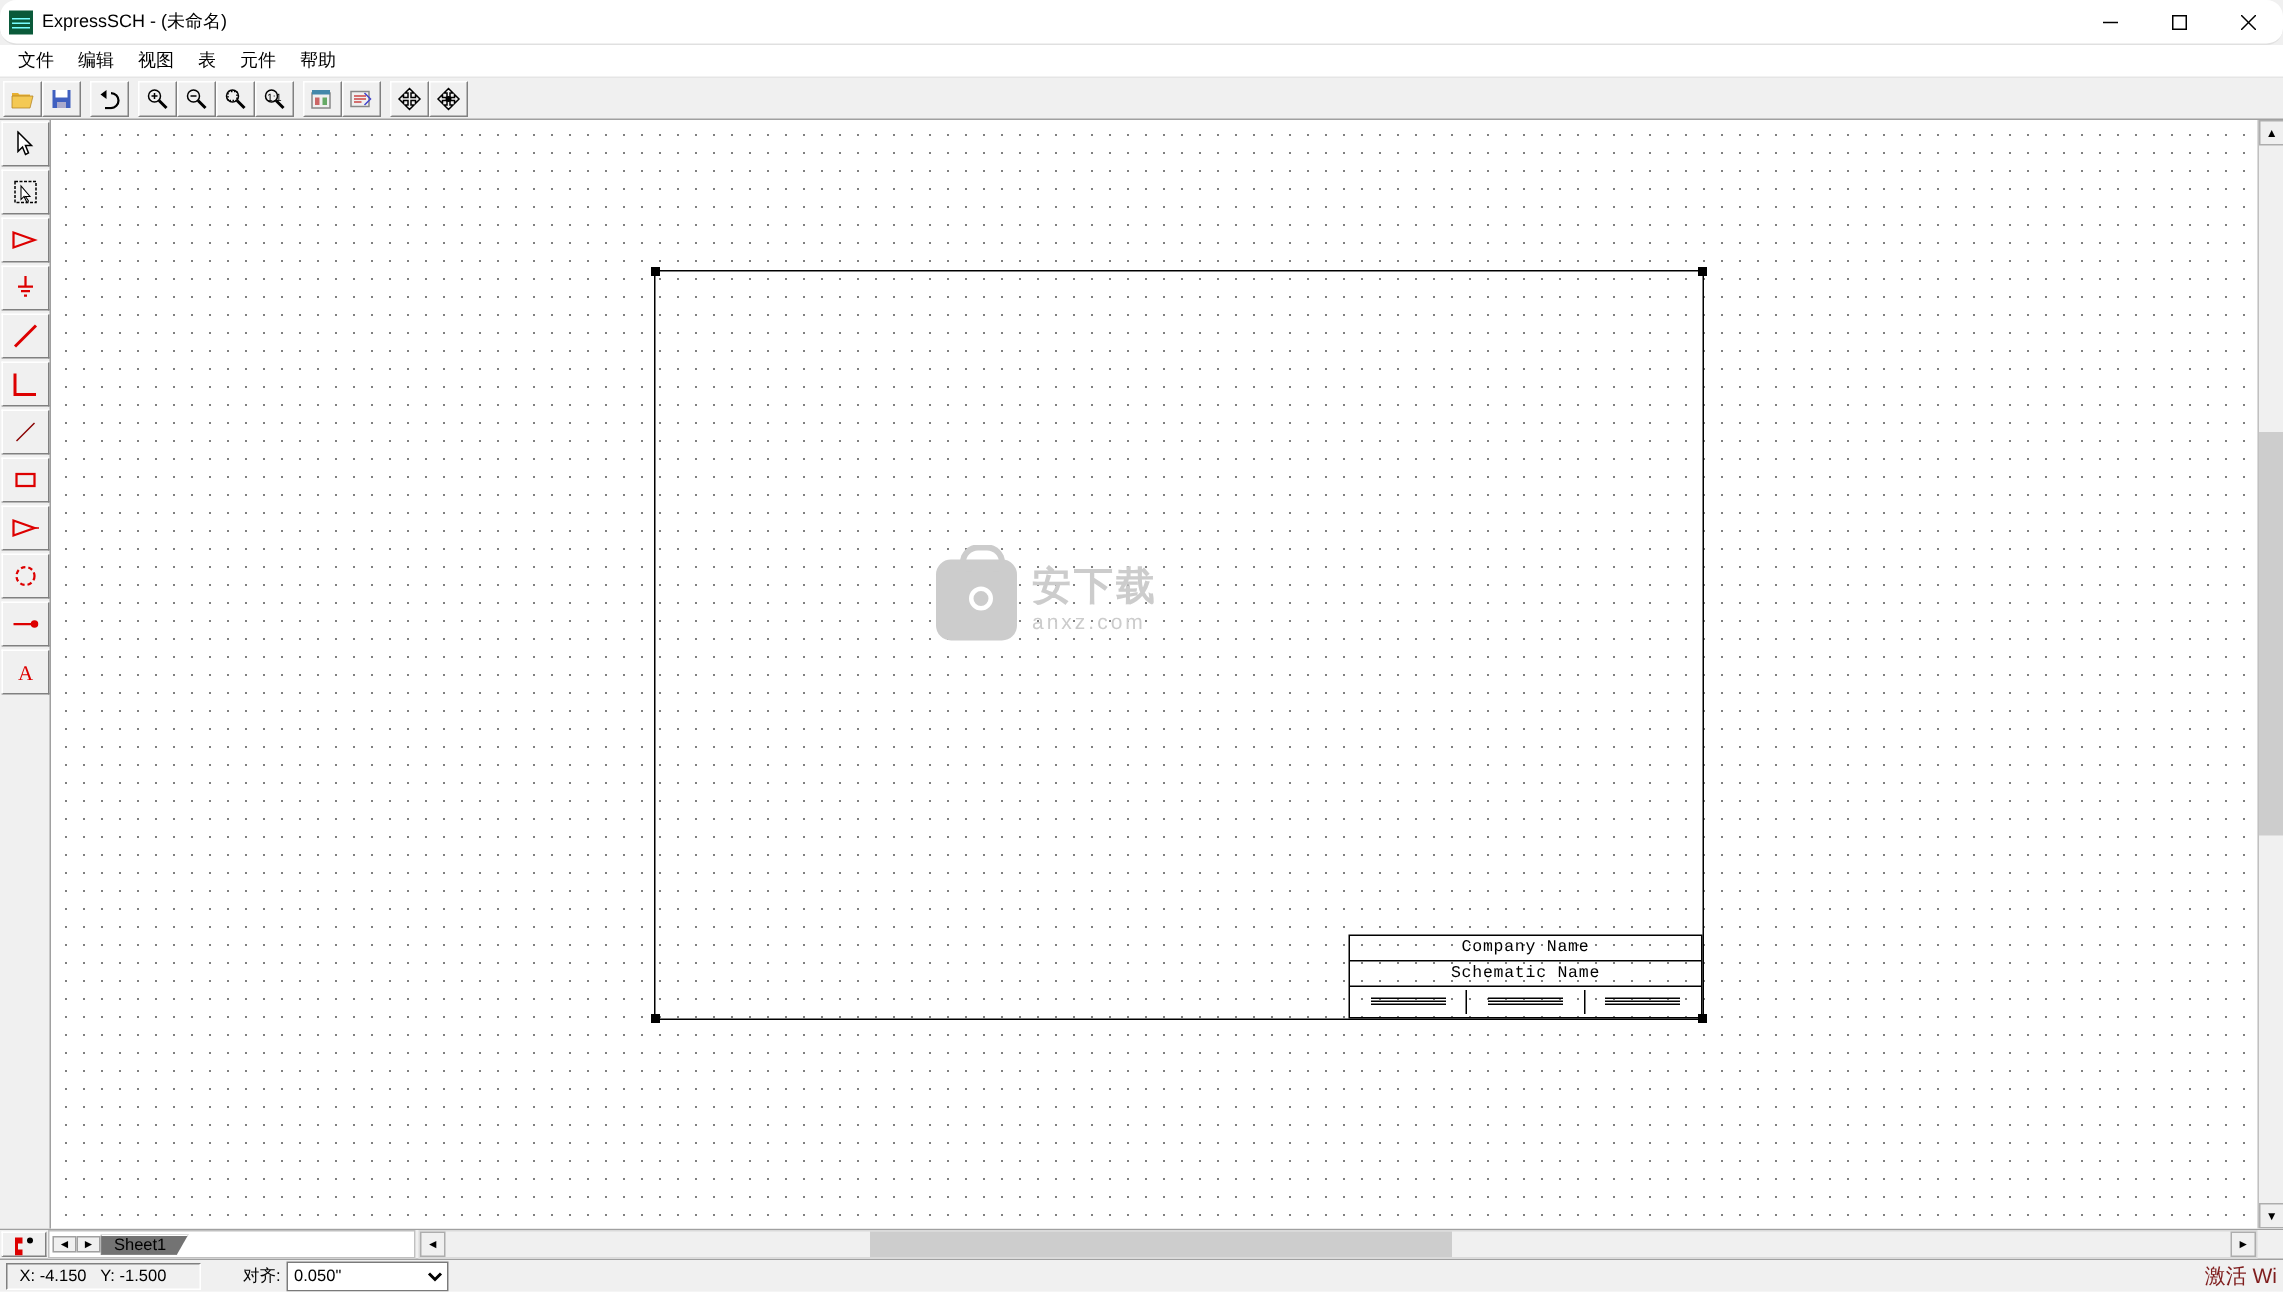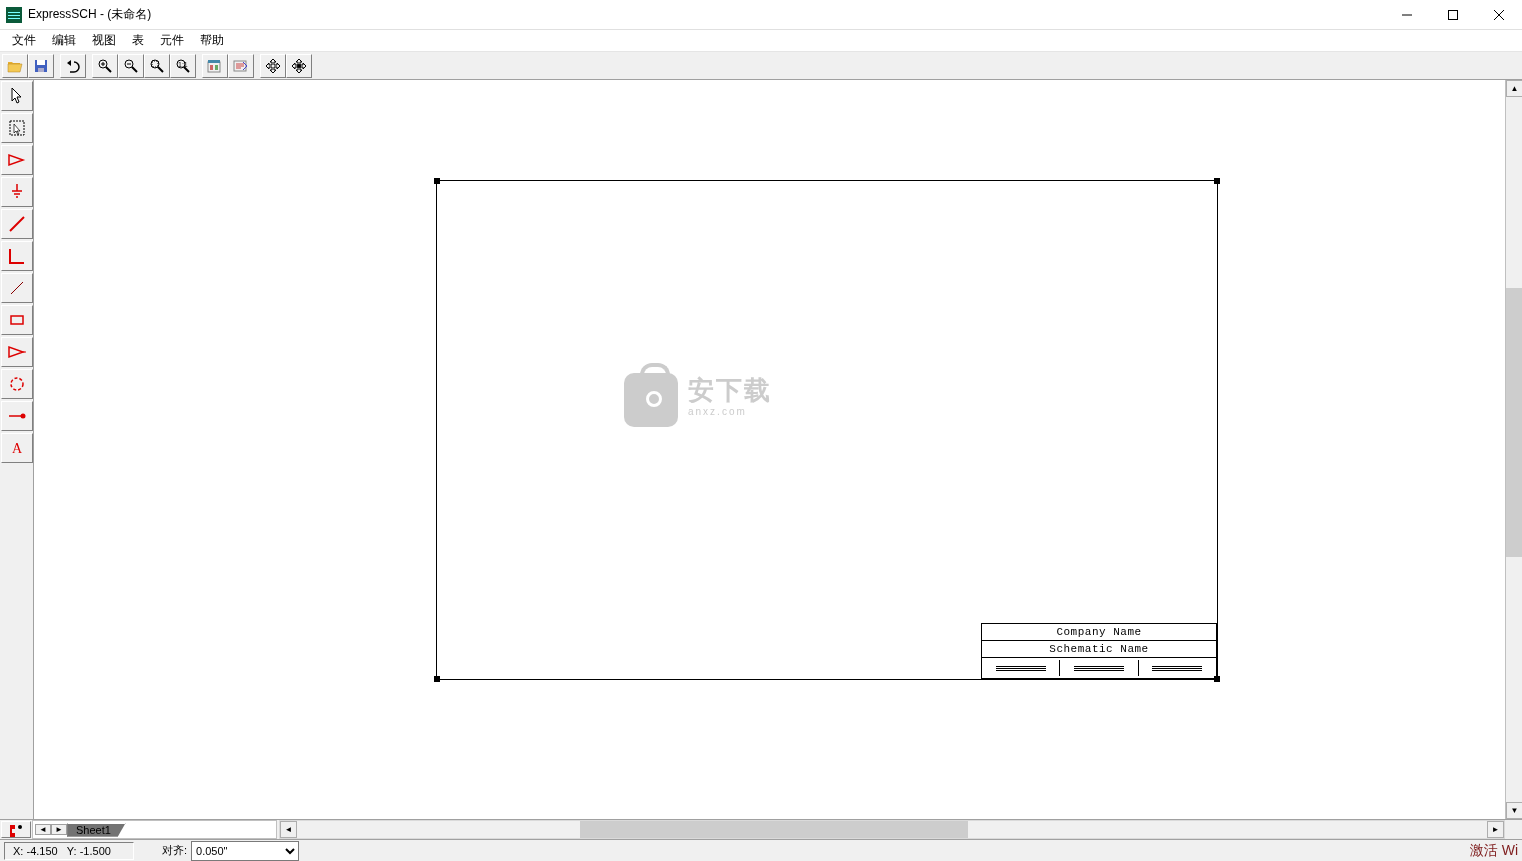--- a/index.html
+++ b/index.html
@@ -1,19 +1,19 @@
 <!DOCTYPE html>
 <html><head>
 <meta charset="utf-8">
 <style>
 * { margin: 0; padding: 0; box-sizing: border-box; }
 body { font-family: "Microsoft YaHei", Tahoma, sans-serif; font-size: 12px; background: #f0f0f0; overflow: hidden; width: 1522px; height: 861px; }
 
 
-.titlebar { height: 30px; background: #fff; display: flex; align-items: center; padding: 0 0 0 6px; border-bottom: 1px solid #e0e0e0; }
+.titlebar { height: 30px; background: #fff; display: flex; align-items: center; padding: 0 0 0 6px; border-bottom: 1px solid #e0e0e0; border-radius: 11px; }
 .titlebar .app-icon { width: 16px; height: 16px; background: #0a5a3a; margin-right: 6px; position: relative; }
 .titlebar .app-icon::after { content:""; position:absolute; left:2px; top:8px; right:2px; height:1px; background:#7ff; box-shadow:0 -3px #7ff,0 3px #7ff; }
 .titlebar .title { color:#000; }
 .titlebar .win-controls { margin-left:auto; display:flex; }
 .titlebar .win-btn { width:46px; height:30px; display:flex; align-items:center; justify-content:center; }
 .titlebar .win-btn svg { width:10px; height:10px; }
 
 
 .menubar { height:22px; background:#fff; display:flex; align-items:center; padding:0 4px; border-bottom:1px solid #e5e5e5; }
 .menubar .menu-item { padding:2px 8px; cursor:default; }
@@ -34,41 +34,41 @@
 .canvas { flex:1; position:relative; background:#fff;
   background-image: radial-gradient(circle, #808080 0.6px, transparent 0.6px);
   background-size: 12px 12px;
   background-position: 4px 4px;
 }
 .vscroll { width:17px; background:#f0f0f0; border-left:1px solid #c0c0c0; position:relative; }
 .vscroll .sbtn { width:17px; height:17px; background:#f0f0f0; border:1px solid #adadad; display:flex; align-items:center; justify-content:center; font-size:8px; }
 .vscroll .sbtn.bottom { position:absolute; bottom:0; }
 .vscroll .thumb { position:absolute; left:0; right:0; top:208px; height:269px; background:#cdcdcd; }
 
-.sheet-frame { position:absolute; left:402px; top:100px; width:782px; height:500px; border:1px solid #000; }
+.sheet-frame { position:absolute; left:402px; top:100px; width:700px; height:500px; border:1px solid #000; }
 .sheet-frame .corner { position:absolute; width:6px; height:6px; background:#000; }
 .sheet-frame .corner.tl { left:-3px; top:-3px; }
 .sheet-frame .corner.tr { right:-3px; top:-3px; }
 .sheet-frame .corner.bl { left:-3px; bottom:-3px; }
 .sheet-frame .corner.br { right:-3px; bottom:-3px; }
 
 .title-block { position:absolute; right:0; bottom:0; width:236px; border:1px solid #000; background:transparent; font-family:"Courier New",monospace; font-size:11px; }
 .title-block .row { border-bottom:1px solid #000; text-align:center; padding:2px 0; letter-spacing:0.5px; }
 .title-block .row:last-child { border-bottom:none; display:flex; }
 .title-block .cell { flex:1; border-right:1px solid #000; padding:2px 0; text-align:center; position:relative; }
 .title-block .cell:last-child { border-right:none; }
 .title-block .cell .ph { display:inline-block; width:50px; height:1px; background:#000; box-shadow:0 -2px #000, 0 2px #000; vertical-align:middle; }
 
 
 .watermark { position:absolute; left:590px; top:293px; display:flex; align-items:flex-start; gap:10px; opacity:1; pointer-events:none; }
 .watermark .wm-icon { width:54px; height:54px; background:#ccc; border-radius:10px; position:relative; }
 .watermark .wm-icon::before { content:""; position:absolute; left:16px; top:-10px; width:22px; height:14px; border:4px solid #ccc; border-bottom:none; border-radius:12px 12px 0 0; }
 .watermark .wm-icon::after { content:""; position:absolute; left:22px; top:18px; width:10px; height:10px; border:3px solid #fff; border-radius:50%; }
 .watermark .wm-text { color:#ccc; font-size:26px; font-weight:bold; letter-spacing:2px; }
-.watermark .wm-text .sub { display:block; font-size:10px; font-weight:normal; letter-spacing:2px; color:#ccc; margin-top:-2px; }
+.watermark .wm-text .sub { display:block; font-size:14px; font-weight:normal; letter-spacing:2px; color:#ccc; margin-top:-2px; }
 
 
 .sheetbar { height:20px; background:#f0f0f0; display:flex; align-items:stretch; border-top:1px solid #a0a0a0; }
 .sheetbar .snap-btn { width:30px; border:1px solid; border-color:#fff #808080 #808080 #fff; margin:1px; display:flex; align-items:center; justify-content:center; }
 .sheetbar .nav-btns { display:flex; margin-left:2px; }
 .sheetbar .nav-btns .nb { width:16px; border:1px solid #a0a0a0; background:#f0f0f0; display:flex; align-items:center; justify-content:center; font-size:8px; }
 .sheetbar .tab { background:#737373; border:1px solid #808080; border-top:1px solid #fff; padding:0 8px; font-size:11px; display:flex; align-items:center; position:relative; margin-left:0;
   clip-path: polygon(0 0, 100% 0, calc(100% - 8px) 100%, 0 100%);
   padding-right:14px;
 }

